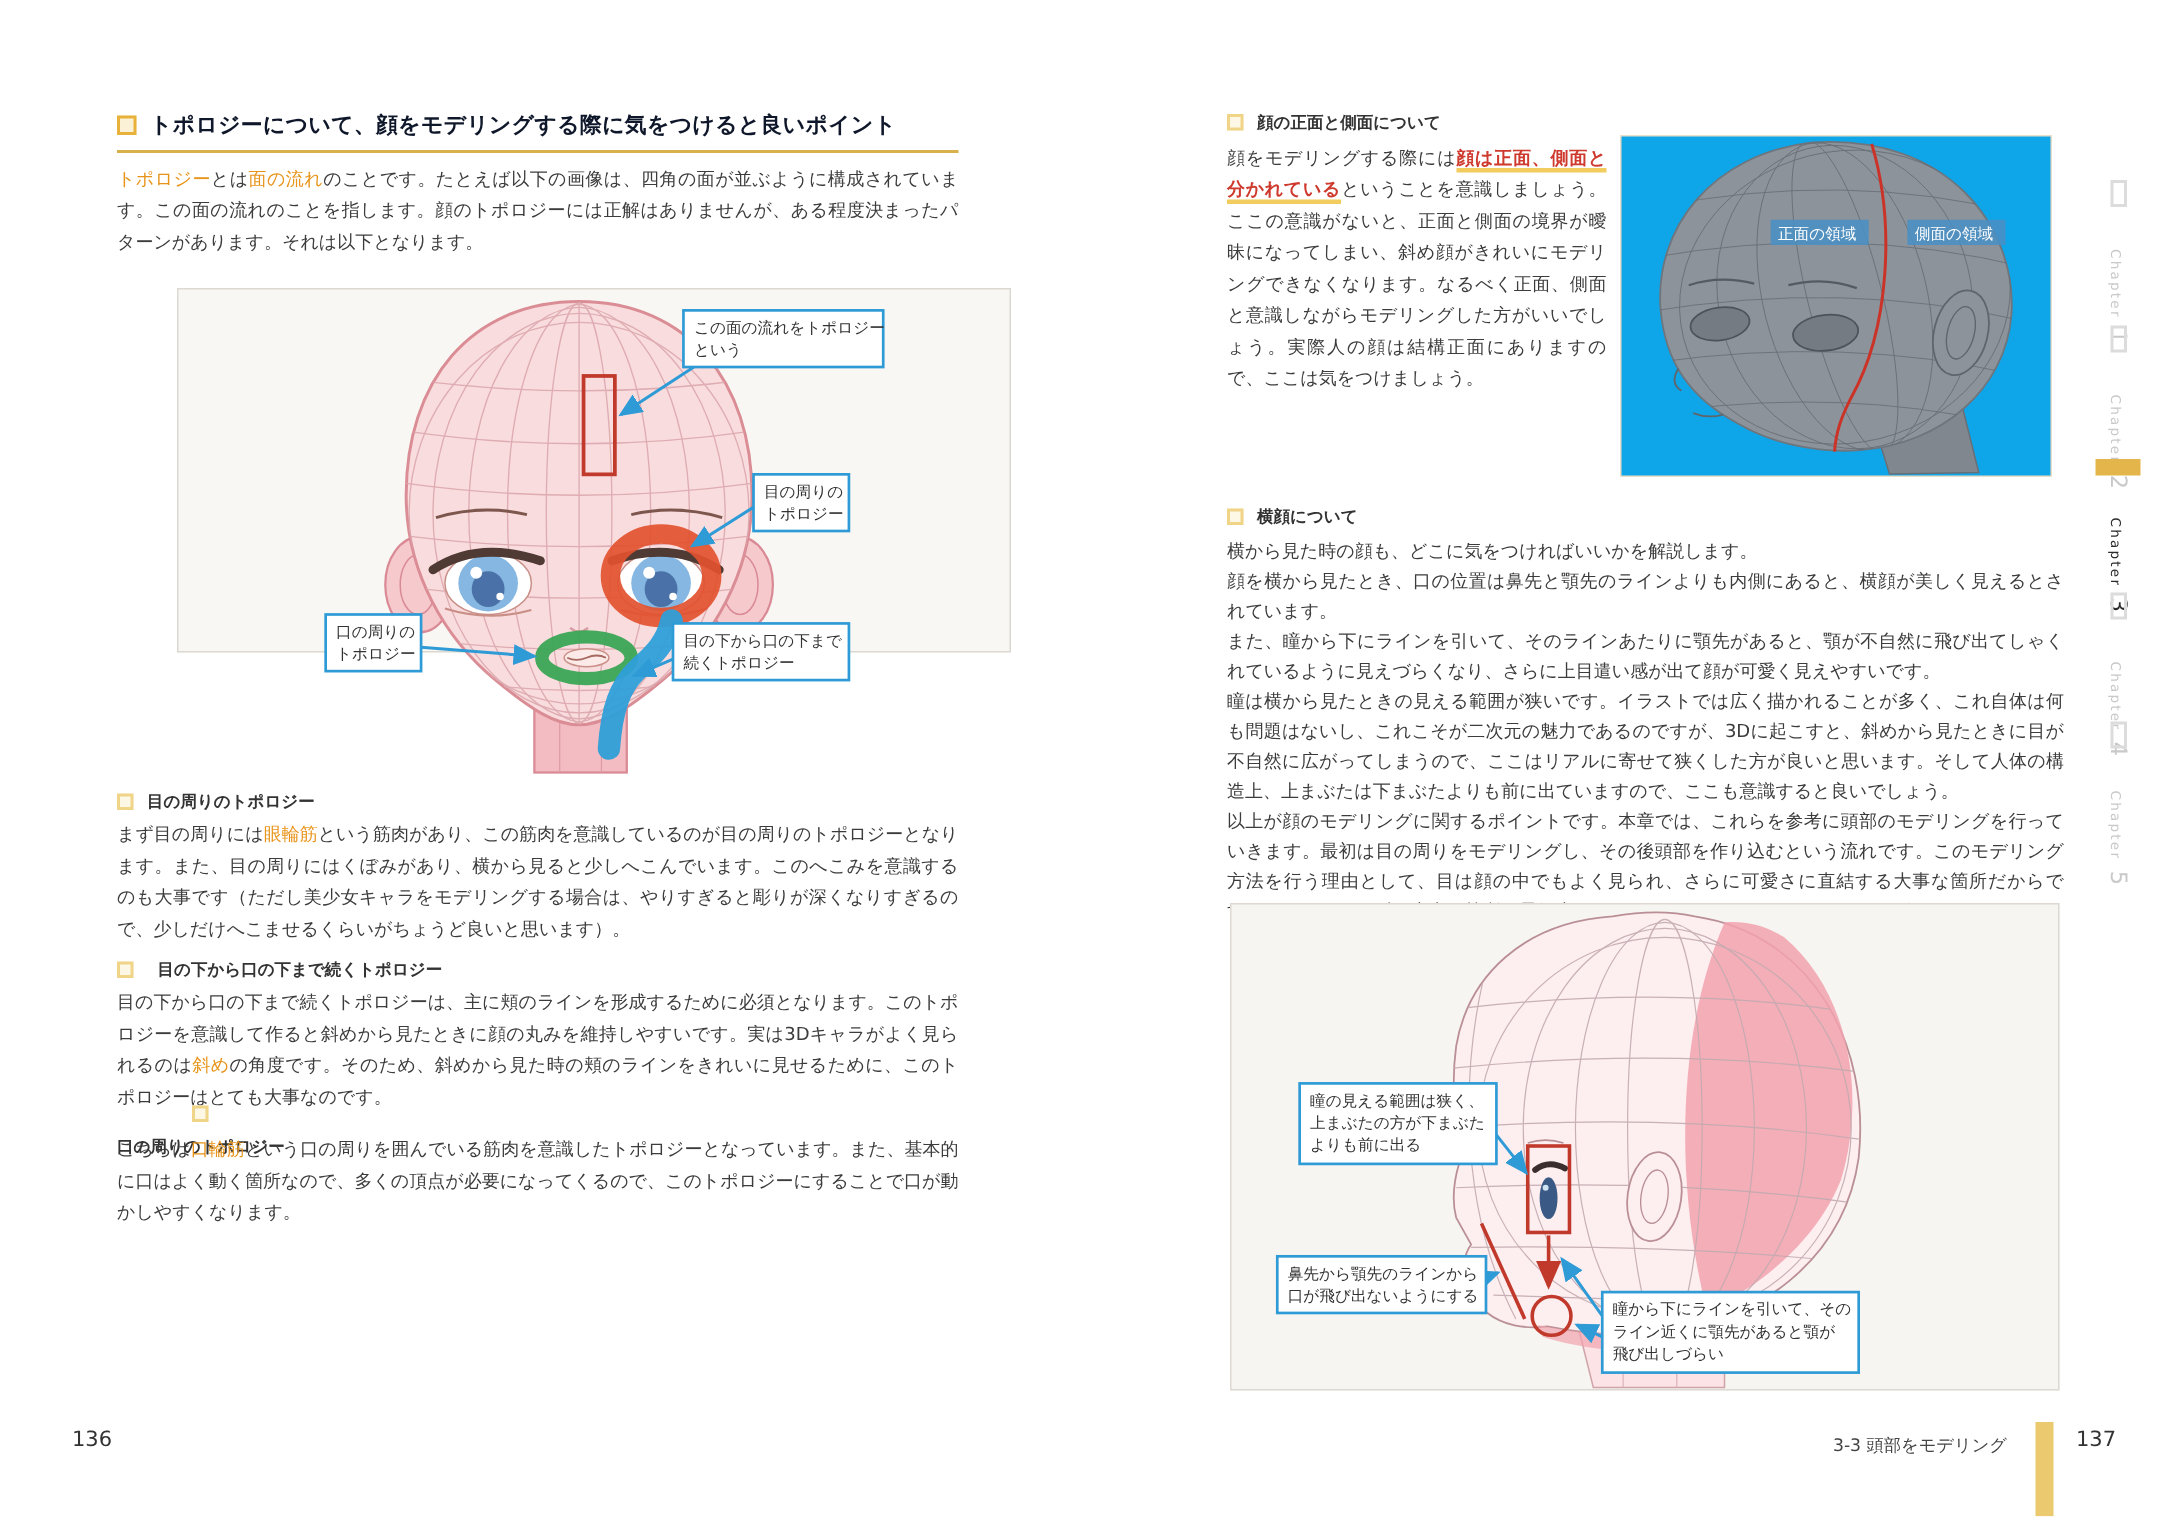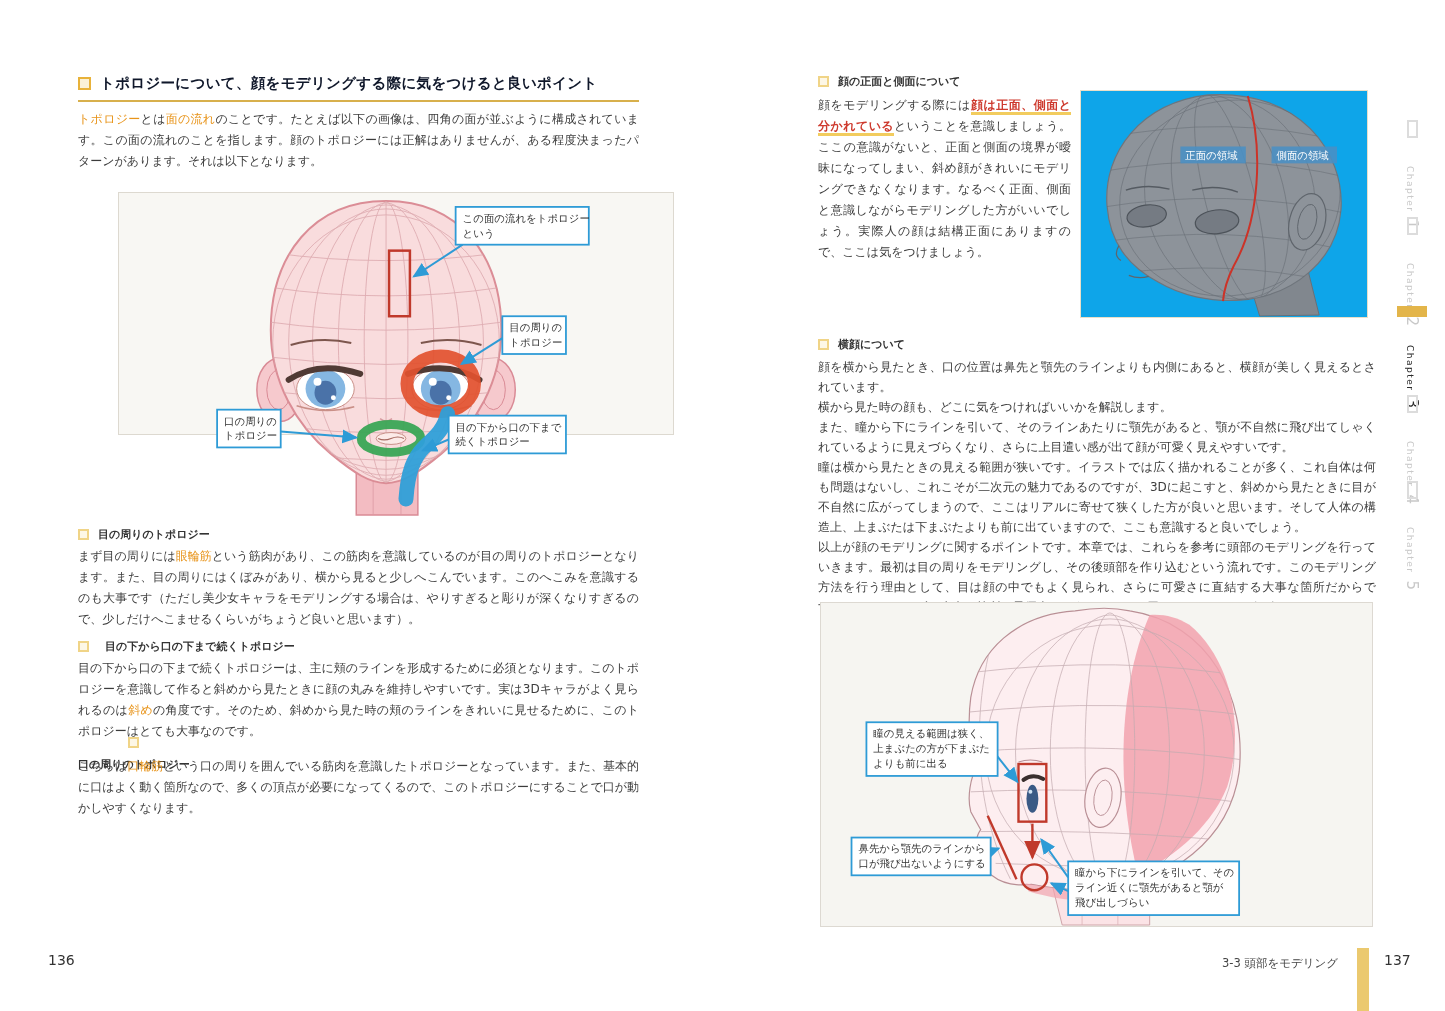--- a/index.html
+++ b/index.html
@@ -215,22 +215,22 @@
         <text x="197" y="69" font-size="10.5" fill="#ffffff">側面の領域</text>
       </g>
     </svg>
   </div>
 
   <div class="abs sec-head" style="left:818px;top:337px;">
     <span class="sq-sub"></span>
     <h2>横顔について</h2>
   </div>
   <div class="abs" style="left:818px;top:357px;width:558px;">
+    <p class="body tight">横から見た時の顔も、どこに気をつければいいかを解説します。</p>
     <p class="body tight">顔を横から見たとき、口の位置は鼻先と顎先のラインよりも内側にあると、横顔が美しく見えるとされています。</p>
-    <p class="body tight">横から見た時の顔も、どこに気をつければいいかを解説します。</p>
     <p class="body tight">また、瞳から下にラインを引いて、そのラインあたりに顎先があると、顎が不自然に飛び出てしゃくれているように見えづらくなり、さらに上目遣い感が出て顔が可愛く見えやすいです。</p>
     <p class="body tight">瞳は横から見たときの見える範囲が狭いです。イラストでは広く描かれることが多く、これ自体は何も問題はないし、これこそが二次元の魅力であるのですが、3Dに起こすと、斜めから見たときに目が不自然に広がってしまうので、ここはリアルに寄せて狭くした方が良いと思います。そして人体の構造上、上まぶたは下まぶたよりも前に出ていますので、ここも意識すると良いでしょう。</p>
     <p class="body tight">以上が顔のモデリングに関するポイントです。本章では、これらを参考に頭部のモデリングを行っていきます。最初は目の周りをモデリングし、その後頭部を作り込むという流れです。このモデリング方法を行う理由として、目は顔の中でもよく見られ、さらに可愛さに直結する大事な箇所だからです。そのため、まずは大事な箇所を最優先ということで目の周りからモデリングを行います。</p>
   </div>
 
   <div class="abs fig3" style="left:820px;top:602px;width:553px;height:325px;">
     <svg viewBox="0 0 553 325" width="551" height="323">
       <defs>
         <marker id="ab3" markerWidth="9" markerHeight="8" refX="7" refY="3.5" orient="auto">
           <path d="M0,0 L8,3.5 L0,7 Z" fill="#2E9BD6"></path>

